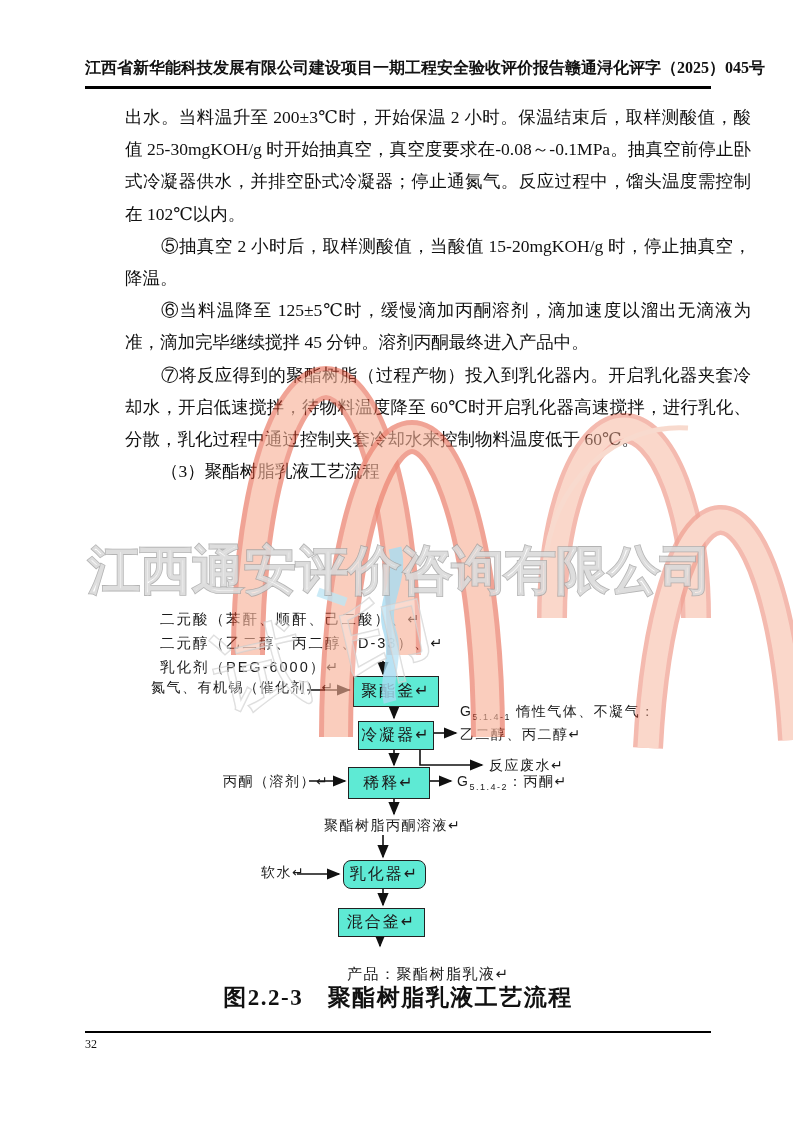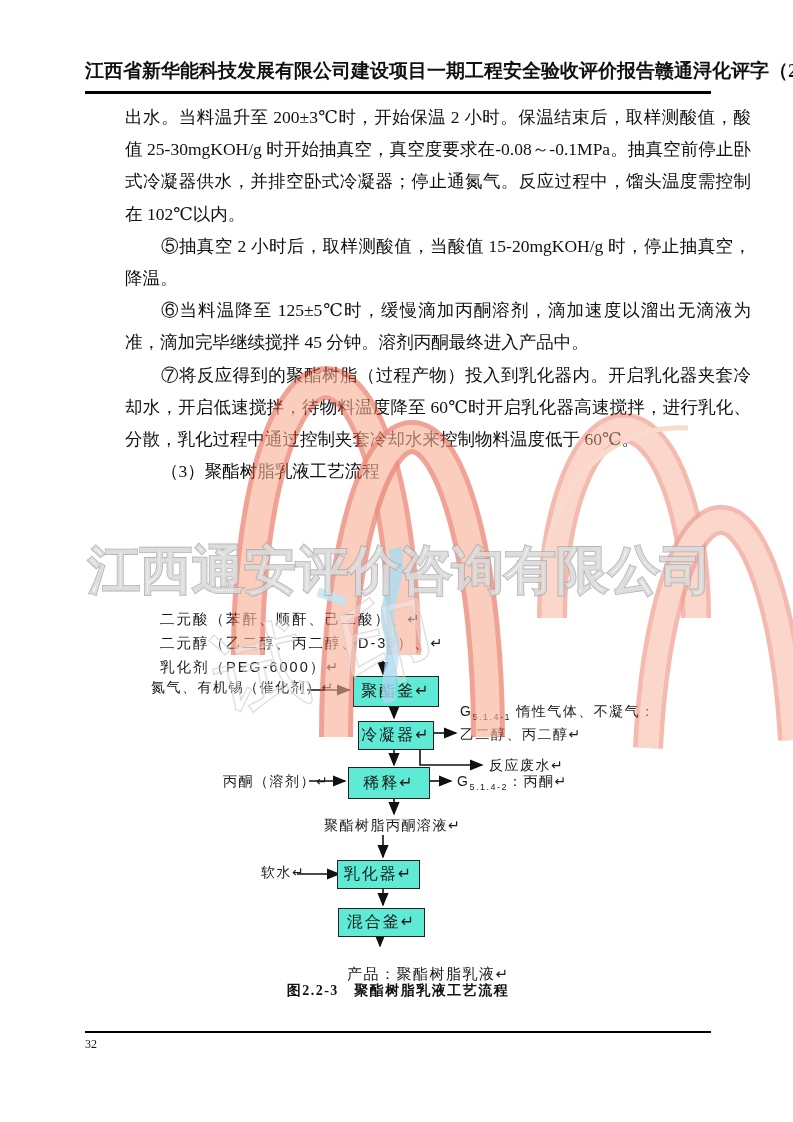--- a/index.html
+++ b/index.html
@@ -1,38 +1,38 @@
 <!DOCTYPE html>
 <html><head>
 <meta charset="utf-8">
 <style>
   html,body{margin:0;padding:0;background:#e8e8e8;}
   #page{position:relative;width:793px;height:1122px;background:#ffffff;margin:0 auto;
         overflow:hidden;font-family:"Liberation Serif","DejaVu Serif",serif;color:#111;}
   
   #hdr{position:absolute;left:85px;top:58px;width:626px;display:flex;justify-content:space-between;
        align-items:flex-end;border-bottom:3px solid #000;padding-bottom:7px;
-       font-weight:bold;font-size:19px;white-space:nowrap;}
+       font-weight:bold;font-size:16px;white-space:nowrap;}
   
   #bodytext{position:absolute;left:85px;top:101px;width:626px;margin-left:40px;}
   .para{margin:0;text-align:justify;font-size:17.5px;line-height:32.2px;color:#101010;}
   .indent{text-indent:36px;}
   
   #diagram{position:absolute;left:85px;top:604px;width:626px;height:372px;
            font-family:"Liberation Sans","DejaVu Sans",sans-serif;color:#1a1a1a;}
   #diagram .lbl{position:absolute;font-size:14px;letter-spacing:1.5px;white-space:nowrap;}
   #diagram .feed{position:absolute;left:75px;top:3px;width:430px;text-align:left;
                  font-size:14.5px;line-height:24px;letter-spacing:2px;white-space:nowrap;}
   .pbox{position:absolute;border:1.4px solid #222;background:#5eead4;display:flex;align-items:center;
         justify-content:center;font-size:16px;letter-spacing:2px;}
   sub.gsub{font-size:9px;}
   #dlines{position:absolute;left:0;top:0;}
   
   #caption{position:absolute;left:85px;top:982px;width:626px;text-align:center;
-           font-weight:bold;font-size:14px;letter-spacing:1.5px;}
+           font-weight:bold;font-size:23px;letter-spacing:1.5px;}
   #footline{position:absolute;left:85px;top:1031px;width:626px;border-top:2px solid #000;}
   #pageno{position:absolute;left:85px;top:1037px;width:626px;text-align:left;font-size:12px;}
   
   #wm{position:absolute;left:0;top:0;width:793px;height:1122px;pointer-events:none;z-index:6;}
 </style>
 </head>
 <body>
 
 <div id="page">
 
@@ -78,21 +78,21 @@
       <div>二元酸（苯酐、顺酐、己二酸）、↵</div>
       <div>二元醇（乙二醇、丙二醇、D-33）、↵</div>
       <div>乳化剂（PEG-6000）↵</div>
     </div>
 
     <div class="lbl" style="left:66px;top:75px;">氮气、有机锡（催化剂）↵</div>
 
     <div class="pbox" style="left:268px;top:72px;width:84px;height:29px;">聚酯釜↵</div>
     <div class="pbox" style="left:273px;top:117px;width:74px;height:27px;">冷凝器↵</div>
     <div class="pbox" style="left:263px;top:163px;width:80px;height:30px;">稀释↵</div>
-    <div class="pbox" style="left:252px;top:256px;width:81px;height:27px;">乳化器↵</div>
+    <div class="pbox" style="left:258px;top:256px;width:81px;height:27px;border-radius:8px;">乳化器↵</div>
     <div class="pbox" style="left:253px;top:304px;width:85px;height:27px;">混合釜↵</div>
 
     <div class="lbl" style="left:375px;top:99px;line-height:17px;">
       <div><span>G</span><sub class="gsub">5.1.4-1</sub><span> 惰性气体、不凝气：</span></div>
       <div>乙二醇、丙二醇↵</div>
     </div>
 
     <div class="lbl" style="left:404px;top:153px;">反应废水↵</div>
     <div class="lbl" style="left:138px;top:169px;">丙酮（溶剂）↵</div>
 

